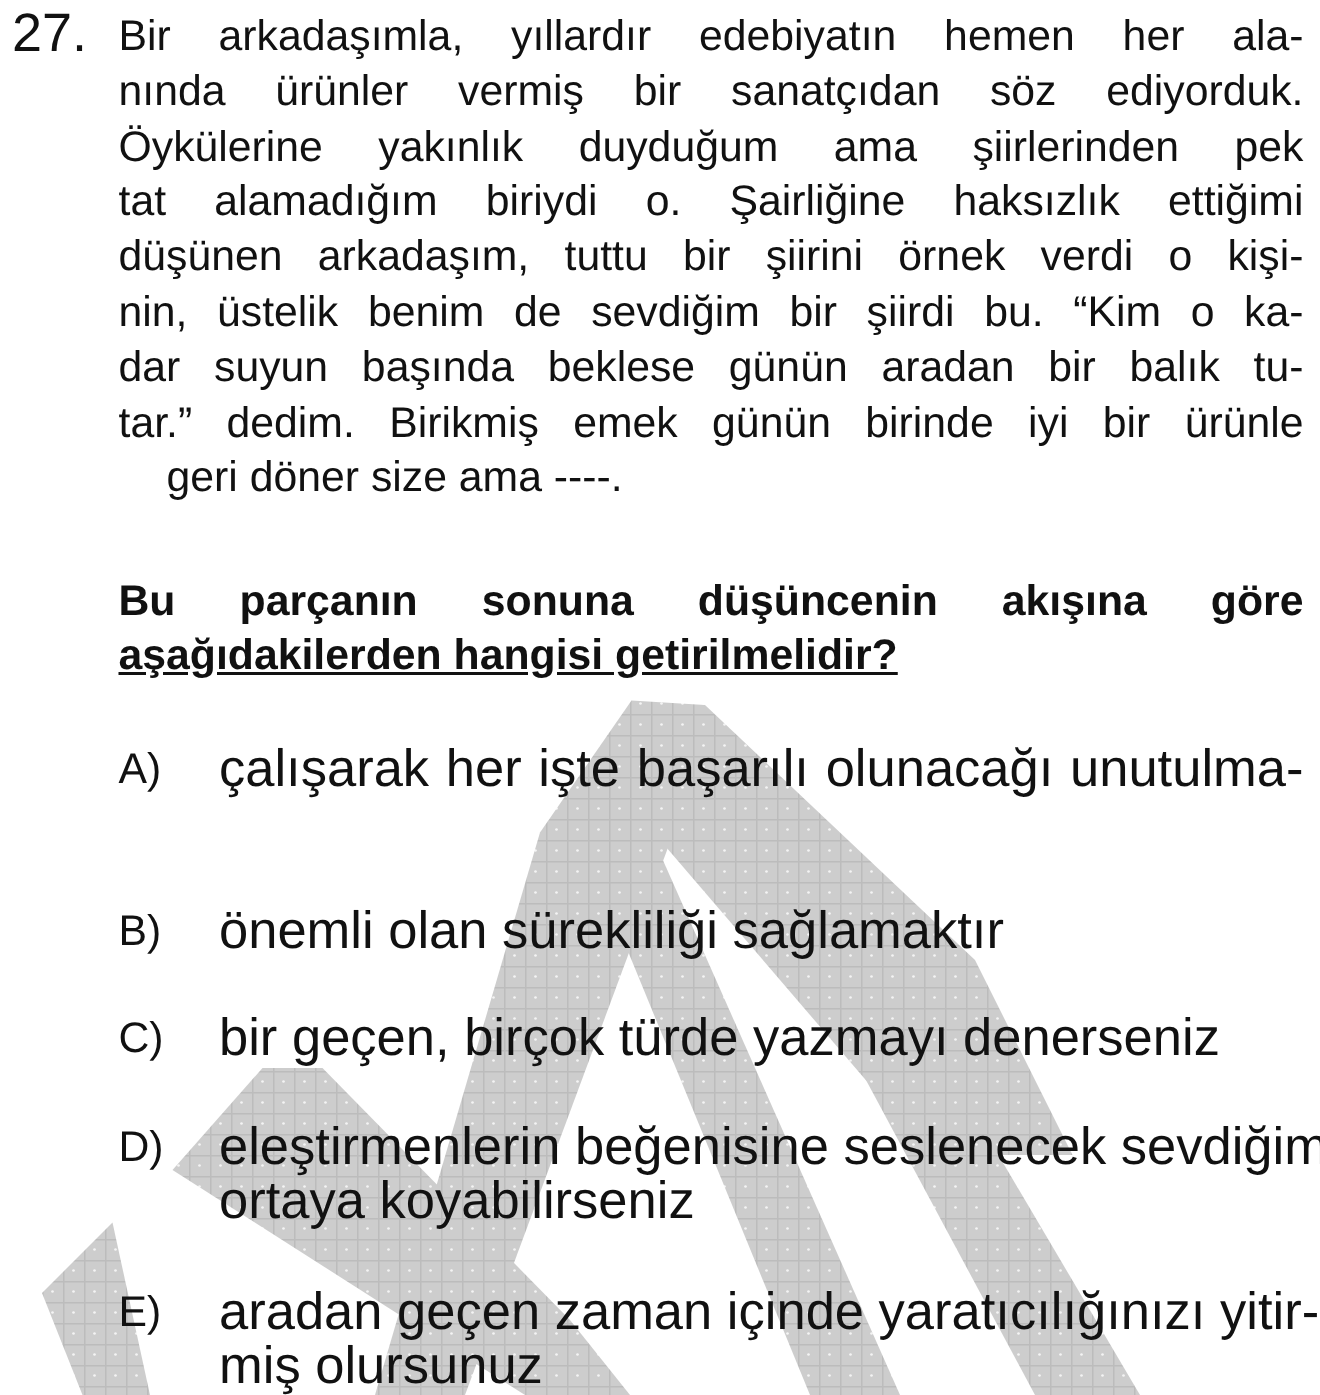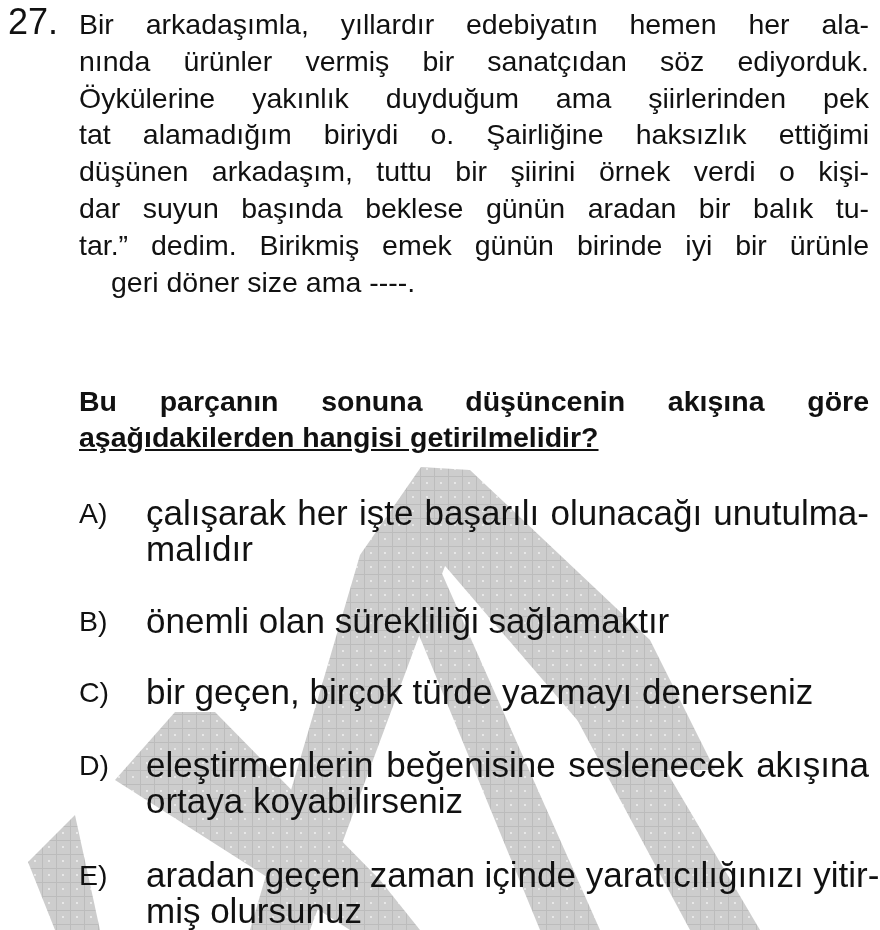--- a/index.html
+++ b/index.html
@@ -135,56 +135,56 @@
 
 <div class="content">
   <div class="q-number">27.</div>
 
   <div class="passage">
     <span class="line">Bir arkadaşımla, yıllardır edebiyatın hemen her ala-</span>
     <span class="line">nında ürünler vermiş bir sanatçıdan söz ediyorduk.</span>
     <span class="line">Öykülerine yakınlık duyduğum ama şiirlerinden pek</span>
     <span class="line">tat alamadığım biriydi o. Şairliğine haksızlık ettiğimi</span>
     <span class="line">düşünen arkadaşım, tuttu bir şiirini örnek verdi o kişi-</span>
+    <span class="line">nin, üstelik benim de sevdiğim bir şiirdi bu. “Kim o ka-</span>
     <span class="line">dar suyun başında beklese günün aradan bir balık tu-</span>
     <span class="line">tar.” dedim. Birikmiş emek günün birinde iyi bir ürünle</span>
     <span class="line last">geri döner size ama ----.</span>
   </div>
 
   <div class="question">
     <span class="line">Bu parçanın sonuna düşüncenin akışına göre</span>
     <span class="line last">aşağıdakilerden hangisi getirilmelidir?</span>
   </div>
 
   <div class="option opt-a">
     <span class="letter">A)</span>
     <div class="text">
       <span class="line just">çalışarak her işte başarılı olunacağı unutulma-</span>
-      <span class="line">malıdır</span>
     </div>
   </div>
 
   <div class="option opt-b">
     <span class="letter">B)</span>
     <div class="text">
       <span class="line">önemli olan sürekliliği sağlamaktır</span>
     </div>
   </div>
 
   <div class="option opt-c">
     <span class="letter">C)</span>
     <div class="text">
       <span class="line">bir geçen, birçok türde yazmayı denerseniz</span>
     </div>
   </div>
 
   <div class="option opt-d">
     <span class="letter">D)</span>
     <div class="text">
-      <span class="line just">eleştirmenlerin beğenisine seslenecek akışına</span>
+      <span class="line just">eleştirmenlerin beğenisine seslenecek sevdiğim</span>
       <span class="line">ortaya koyabilirseniz</span>
     </div>
   </div>
 
   <div class="option opt-e">
     <span class="letter">E)</span>
     <div class="text">
       <span class="line just">aradan geçen zaman içinde yaratıcılığınızı yitir-</span>
       <span class="line">miş olursunuz</span>
     </div>

